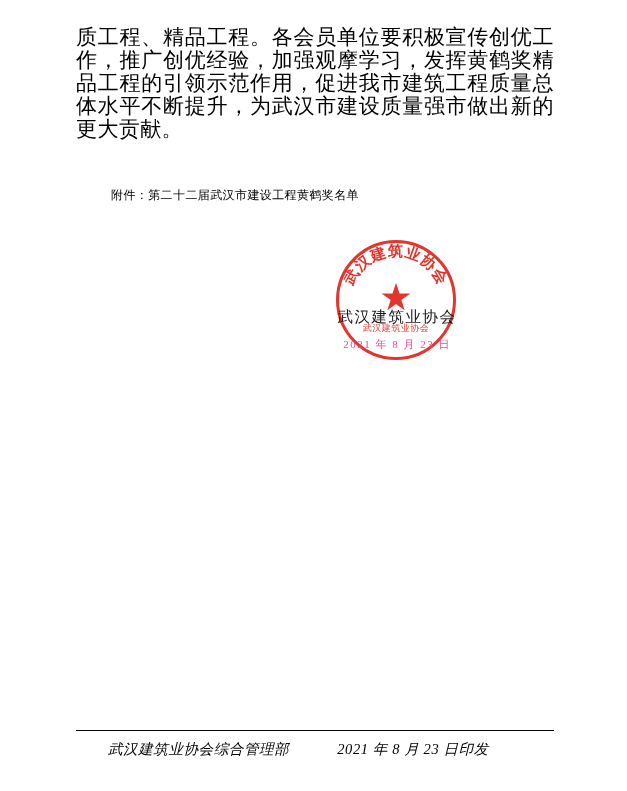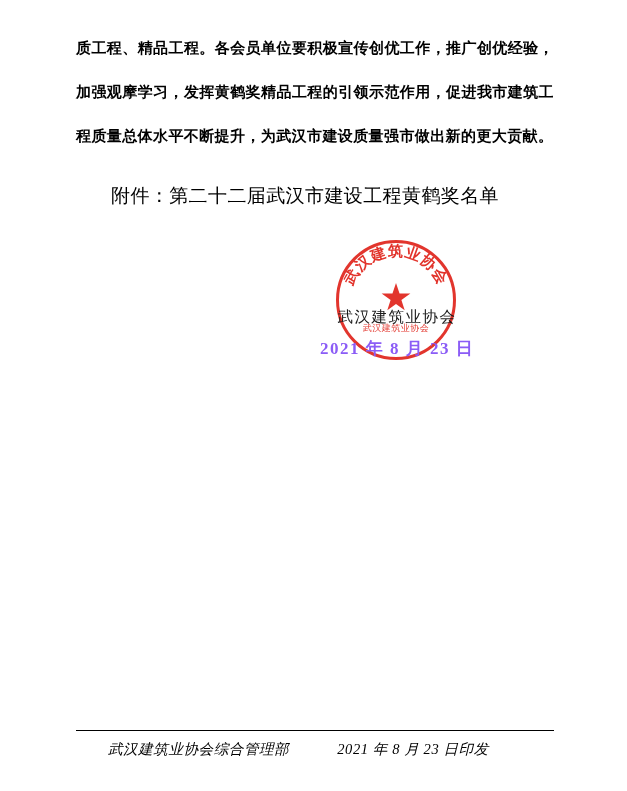--- a/index.html
+++ b/index.html
@@ -20,33 +20,32 @@
     left: 0;
     top: 0;
     width: 627px;
     height: 791px;
   }
   .body-text {
     position: absolute;
     left: 76px;
     top: 26px;
     width: 478px;
-    font-size: 15px;
-    line-height: 44px;
+    font-size: 21px;
+    line-height: 23px;
     text-align: justify;
     text-justify: inter-ideograph;
     letter-spacing: 0.4px;
-    font-weight: bold;
   }
   .attachment-line {
     position: absolute;
     left: 76px;
     top: 180px;
     width: 478px;
-    font-size: 19px;
+    font-size: 12px;
     line-height: 31px;
     letter-spacing: 0.4px;
     text-indent: 35px;
   }
   
   .seal {
     position: absolute;
     left: 336px;
     top: 240px;
     width: 120px;
@@ -111,24 +110,23 @@
     font-size: 15.5px;
     letter-spacing: 1.5px;
     color: #1a1a1a;
   }
   .sign-date {
     position: absolute;
     left: 313px;
     top: 337px;
     width: 168px;
     text-align: center;
-    font-size: 17px;
+    font-size: 11px;
     letter-spacing: 1.5px;
-    color: #8b5cf6;
-    font-weight: bold;
+    color: #ec4899;
   }
   
   .footer-rule {
     position: absolute;
     left: 76px;
     top: 730px;
     width: 478px;
     height: 1px;
     background: #000000;
   }

